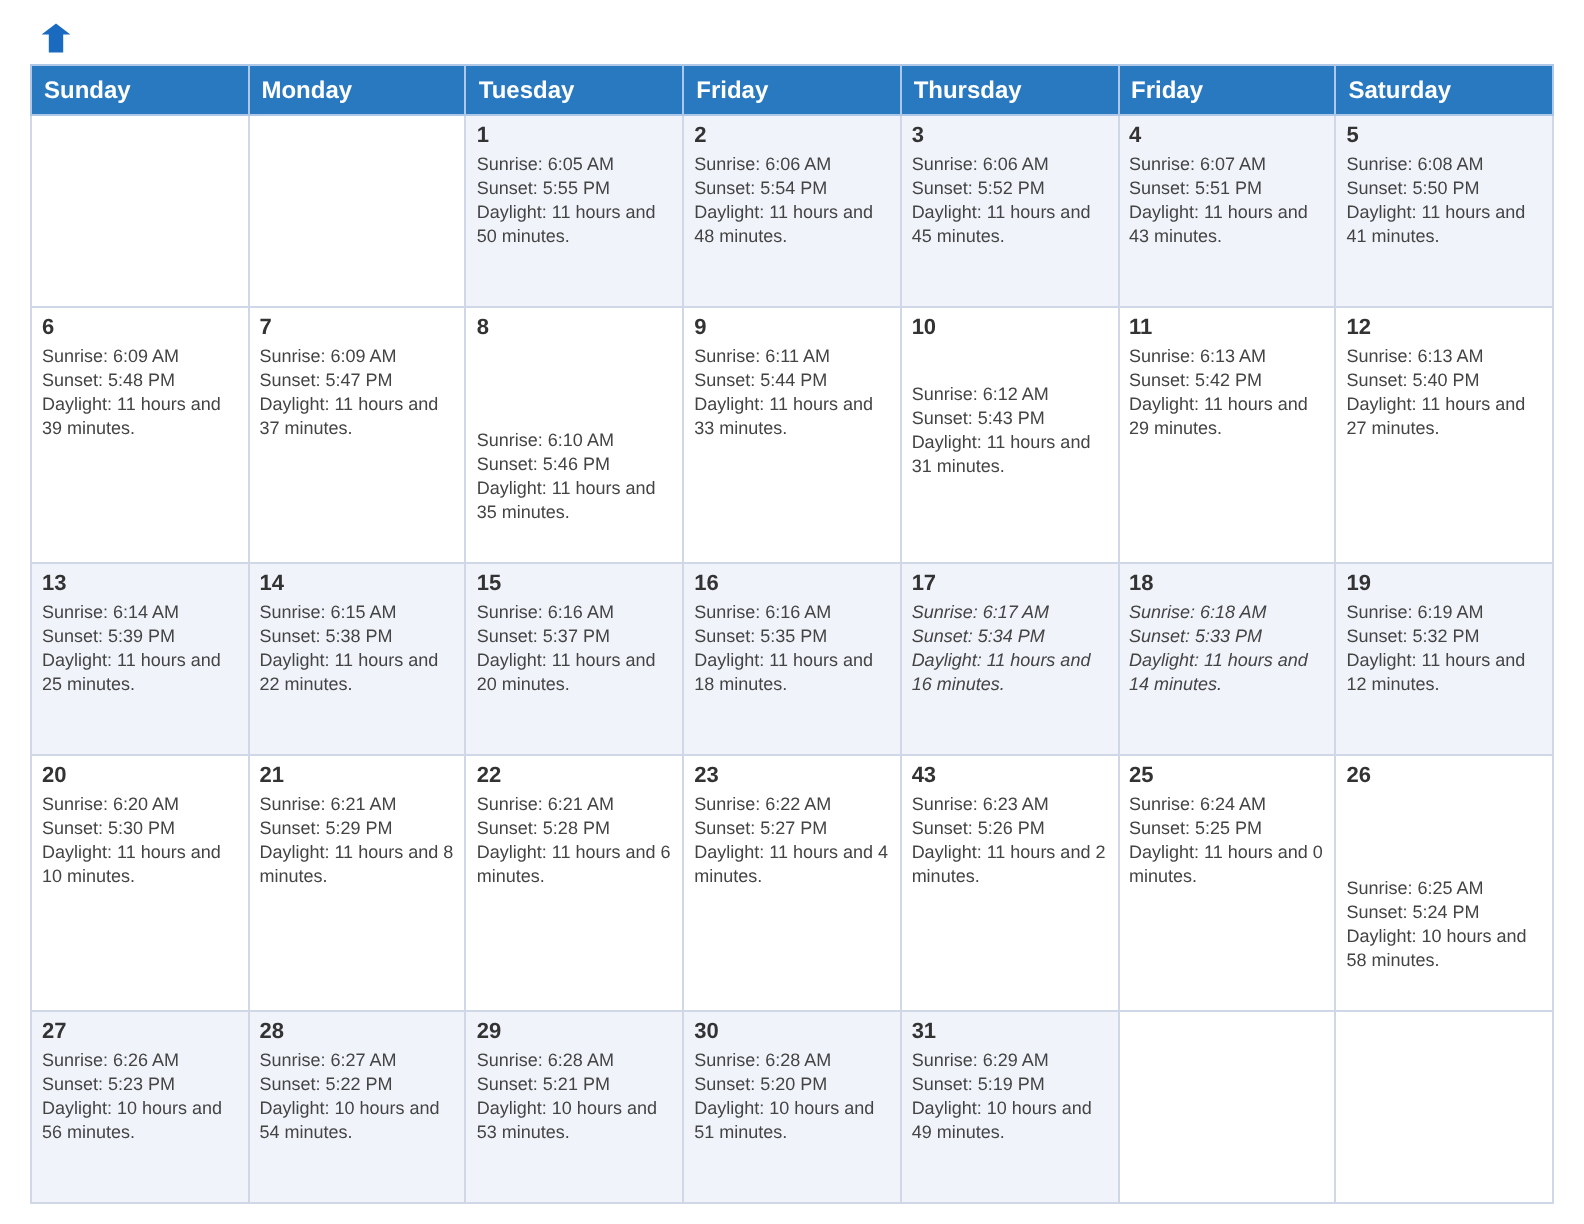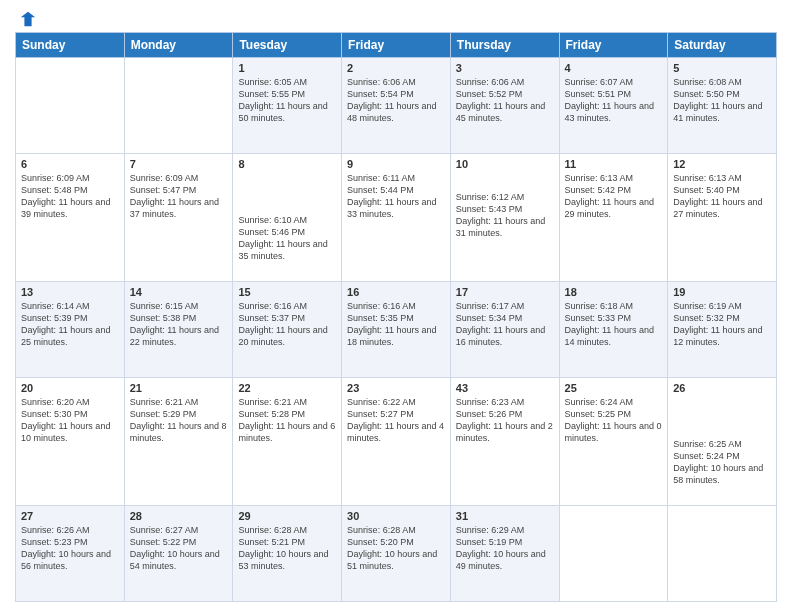--- a/index.html
+++ b/index.html
@@ -236,27 +236,27 @@
 Daylight: 11 hours and 20 minutes.</div>
           </td>
           <td>
             <span class="day-num">16</span>
             <div class="day-info" style="white-space: pre-line;">Sunrise: 6:16 AM
 Sunset: 5:35 PM
 Daylight: 11 hours and 18 minutes.</div>
           </td>
           <td>
             <span class="day-num">17</span>
-            <div class="day-info" style="white-space: pre-line;">Sunrise: 6:17 AM
+            <div class="day-info" style="white-space: pre-line; font-style: italic;">Sunrise: 6:17 AM
 Sunset: 5:34 PM
 Daylight: 11 hours and 16 minutes.</div>
           </td>
           <td>
             <span class="day-num">18</span>
-            <div class="day-info" style="white-space: pre-line;">Sunrise: 6:18 AM
+            <div class="day-info" style="white-space: pre-line; font-style: italic;">Sunrise: 6:18 AM
 Sunset: 5:33 PM
 Daylight: 11 hours and 14 minutes.</div>
           </td>
           <td>
             <span class="day-num">19</span>
             <div class="day-info" style="white-space: pre-line;">Sunrise: 6:19 AM
 Sunset: 5:32 PM
 Daylight: 11 hours and 12 minutes.</div>
           </td>
         </tr>

